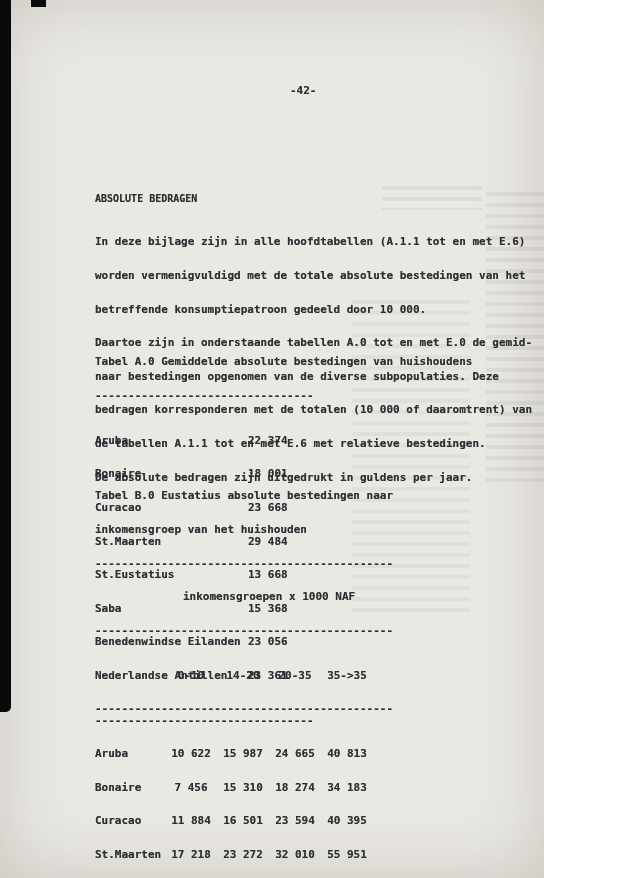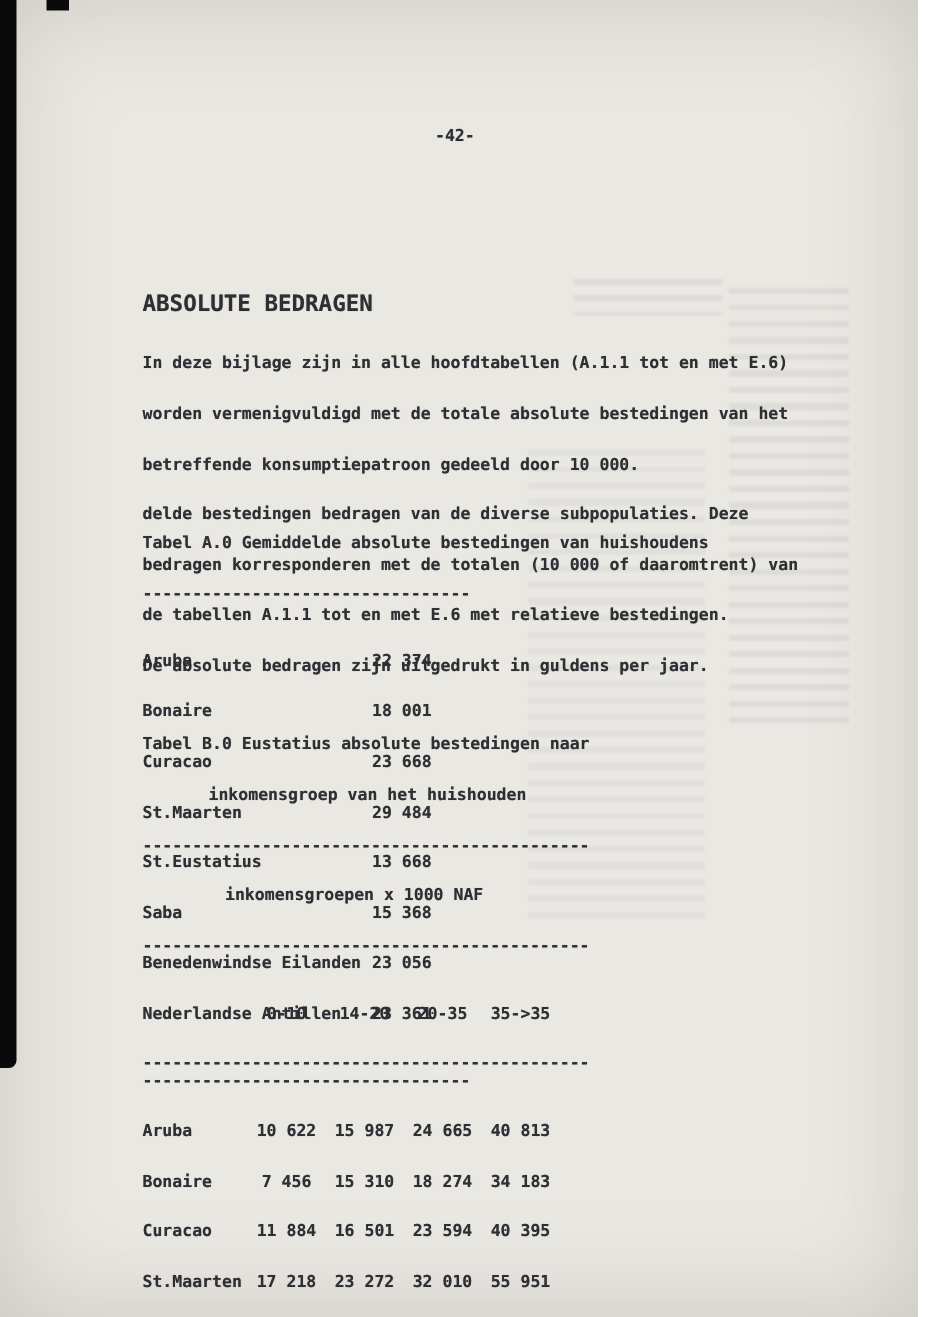--- a/index.html
+++ b/index.html
@@ -1,48 +1,48 @@
 <!DOCTYPE html>
 <html><head>
 <meta charset="utf-8">
 <style>
   html,body { margin:0; padding:0; }
   body { width:630px; height:878px; }
   .page {
-    position:relative; width:612px; height:878px; overflow:hidden;
+    position:relative; width:544px; height:878px; overflow:hidden;
     background:#eae8e3;
     box-shadow: inset 0 0 70px rgba(120,115,100,0.28);
     font-family:"DejaVu Sans Mono","Liberation Mono",monospace;
     font-size:11px; font-weight:bold; color:#2e2e33;
     text-shadow:0 0 0.5px rgba(46,46,51,0.55);
   }
   
   .binding-shadow { position:absolute; left:0; top:0; width:11px; height:712px; background:#0a0a0a; border-bottom-right-radius:5px; }
   .corner-mark { position:absolute; left:31px; top:0; width:15px; height:7px; background:#0a0a0a; }
   .bleed { position:absolute; opacity:.07; filter:blur(.6px);
     background:repeating-linear-gradient(to bottom, rgba(55,55,65,.9) 0 4px, transparent 4px 11px); }
   .bleed1 { left:486px; top:192px; width:80px; height:290px; }
   .bleed2 { left:352px; top:300px; width:118px; height:315px; opacity:.05; }
   .bleed3 { left:382px; top:186px; width:100px; height:24px; }
 
   .page-number { position:absolute; left:290px; top:84px; }
-  .heading { position:absolute; left:95px; top:193px; margin:0; font-size:15px; font-weight:bold; }
+  .heading { position:absolute; left:95px; top:193px; margin:0; font-size:10px; font-weight:bold; }
 
   .paragraph { position:absolute; left:95px; top:214px; line-height:11.2px; white-space:pre; }
 
   .table-block { position:absolute; left:95px; line-height:11.2px; white-space:pre; }
   .table-a { top:334px; }
   .table-b { top:468px; }
   .t-title { }
-  .t-title2 { margin-left:44px; }
+  .t-title2 { }
   .sep { letter-spacing:0; }
   .row { display:flex; }
   .ta-label { flex:0 0 153px; white-space:pre; }
   .ta-value { white-space:pre; }
-  .tb-group { margin-left:55px; }
+  .tb-group { margin-left:88px; }
   .tb-label { flex:0 0 70px; white-space:pre; overflow:visible; }
   .tb-cell { flex:0 0 52px; text-align:center; white-space:pre; }
 </style>
 </head>
 <body>
 
 <div class="page">
 
   <div class="binding-shadow"></div>
   <div class="corner-mark"></div>
@@ -51,21 +51,22 @@
   <div class="bleed bleed3"></div>
 
   <div class="page-number">-42-</div>
 
   <h1 class="heading">ABSOLUTE BEDRAGEN</h1>
 
   <div class="paragraph">
     <div>In deze bijlage zijn in alle hoofdtabellen (A.1.1 tot en met E.6)</div>
     <div>worden vermenigvuldigd met de totale absolute bestedingen van het</div>
     <div>betreffende konsumptiepatroon gedeeld door 10 000.</div>
-    <div>delde bestedingen bedragen van de diverse subpopulaties. Deze</div>
+    <div>Daartoe zijn in onderstaande tabellen A.0 tot en met E.0 de gemid-</div>
+    <div>naar bestedingen opgenomen van de diverse subpopulaties. Deze</div>
     <div>bedragen korresponderen met de totalen (10 000 of daaromtrent) van</div>
     <div>de tabellen A.1.1 tot en met E.6 met relatieve bestedingen.</div>
     <div>De absolute bedragen zijn uitgedrukt in guldens per jaar.</div>
   </div>
 
   <div class="table-block table-a">
     <div class="t-title">Tabel A.0 Gemiddelde absolute bestedingen van huishoudens</div>
     <div class="sep">---------------------------------</div>
 
     <div class="row">

